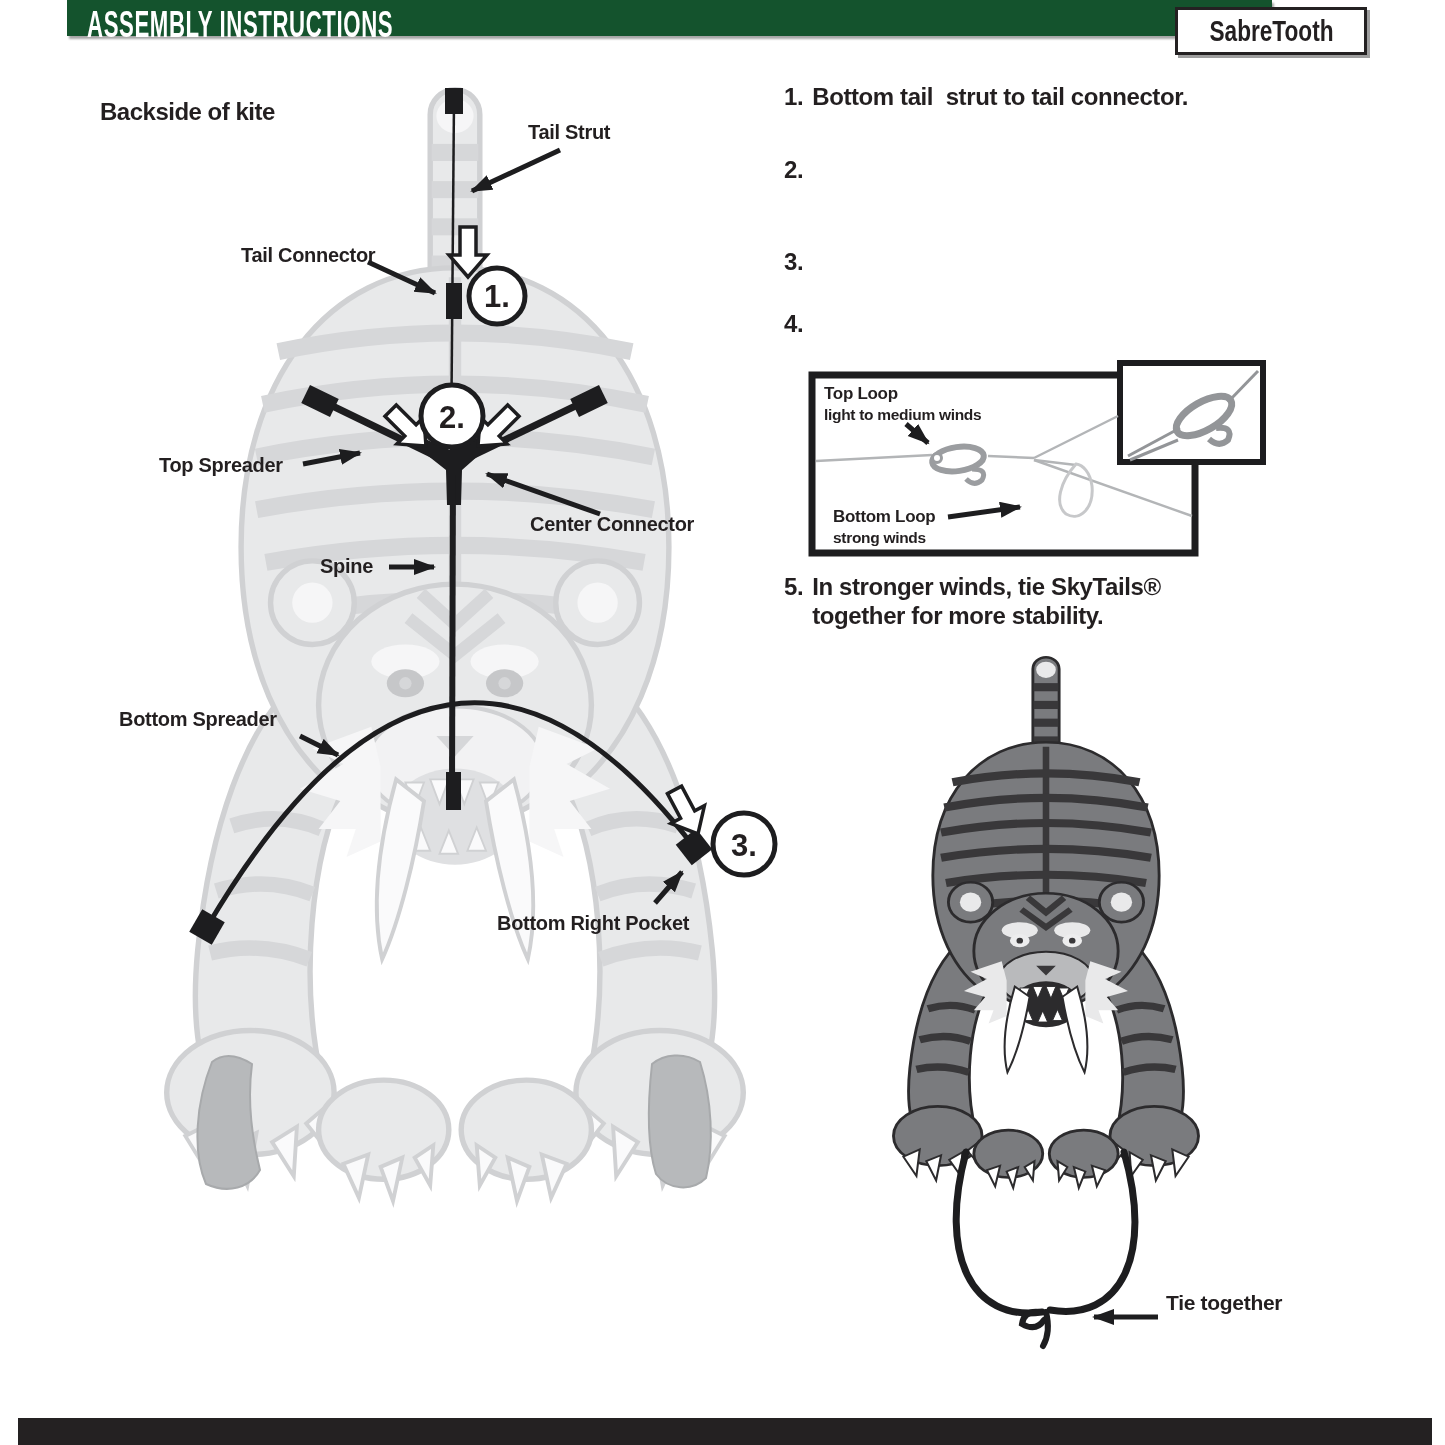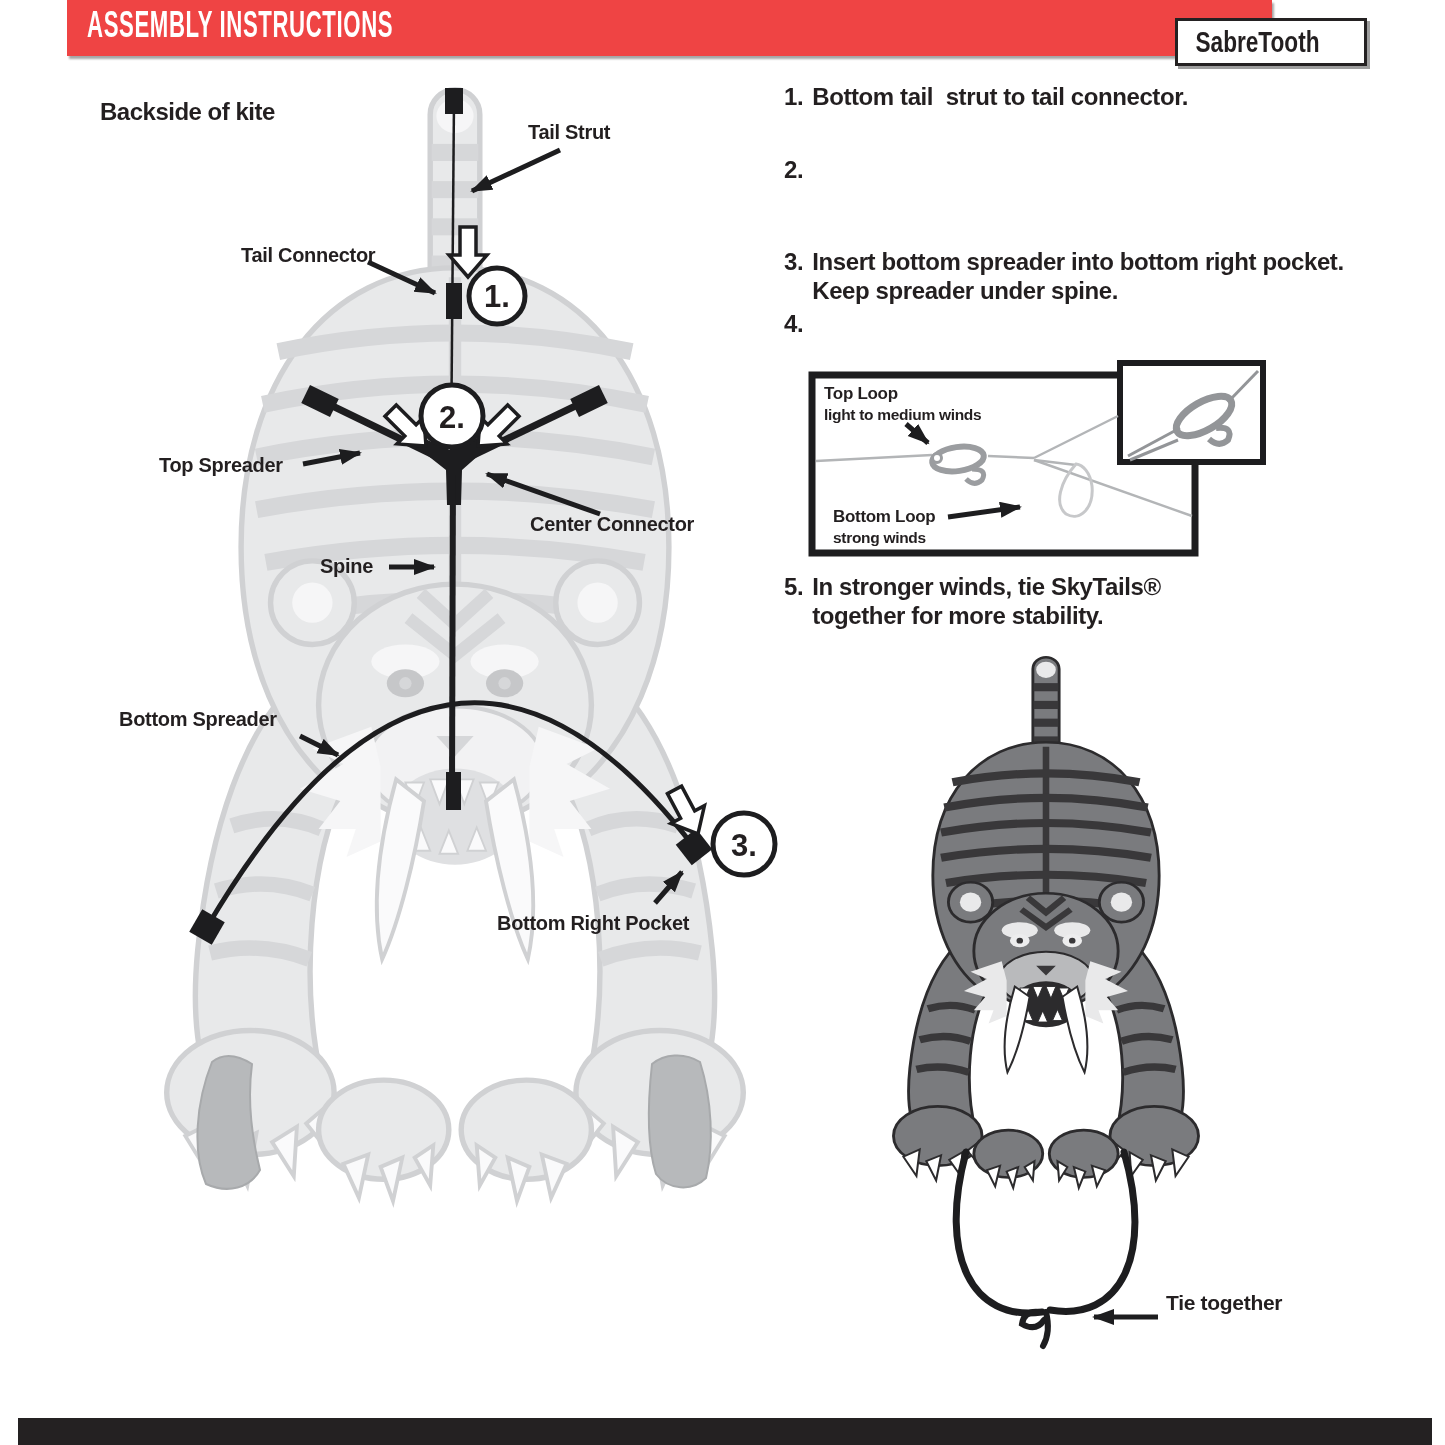--- a/index.html
+++ b/index.html
@@ -1,24 +1,24 @@
 <!DOCTYPE html>
 <html><head>
 <meta charset="utf-8">
 <style>
   html,body{margin:0;padding:0;background:#ffffff;}
   .page{position:relative;width:1445px;height:1445px;background:#ffffff;overflow:hidden;
         font-family:"Liberation Sans",sans-serif;color:#231f20;}
   
-  .topbar{position:absolute;left:67px;top:0;width:1205px;height:56px;background:#ef4444;
+  .topbar{position:absolute;left:67px;top:0;width:1205px;height:36px;background:#14532d;
           box-shadow:2px 3px 2px rgba(0,0,0,.35);}
   .topbar-title{position:absolute;left:20px;top:0;height:48px;line-height:50px;color:#ffffff;
           font-weight:bold;font-size:37px;letter-spacing:1px;transform:scaleX(.60);transform-origin:left center;white-space:nowrap;}
-  .brandbox{position:absolute;left:1175px;top:18px;width:186px;height:42px;background:#ffffff;
-          border:3px solid #242122;box-shadow:3px 3px 0 rgba(40,40,40,.45);display:flex;align-items:center;justify-content:flex-start;}
+  .brandbox{position:absolute;left:1175px;top:7px;width:186px;height:42px;background:#ffffff;
+          border:3px solid #242122;box-shadow:3px 3px 0 rgba(40,40,40,.45);display:flex;align-items:center;justify-content:center;}
   .brandbox span{font-weight:bold;font-size:29px;letter-spacing:0;transform:scaleX(.78);white-space:nowrap;}
   
   .bottombar{position:absolute;left:18px;top:1418px;width:1414px;height:27px;background:#242122;}
   
   .instr{position:absolute;left:784px;width:660px;display:flex;font-weight:bold;font-size:24px;
          letter-spacing:-0.4px;line-height:1.22;color:#231f20;}
   .instr .num{flex:0 0 auto;margin-right:9px;}
   .instr .txt{white-space:pre-wrap;}
   
   svg.canvas{position:absolute;left:0;top:0;width:1445px;height:1445px;}
@@ -259,22 +259,20 @@
 
   <div class="instr" style="top:82px">
     <span class="num">1.</span>
     <span class="txt">Bottom tail  strut to tail connector.</span>
   </div>
   <div class="instr" style="top:155px">
     <span class="num">2.</span>
   </div>
   <div class="instr" style="top:247px">
     <span class="num">3.</span>
-    <span class="txt">Insert bottom spreader into bottom right pocket.
-Keep spreader under spine.</span>
   </div>
   <div class="instr" style="top:309px">
     <span class="num">4.</span>
   </div>
   <div class="instr" style="top:572px">
     <span class="num">5.</span>
     <span class="txt">In stronger winds, tie SkyTails®
 together for more stability.</span>
   </div>
 

